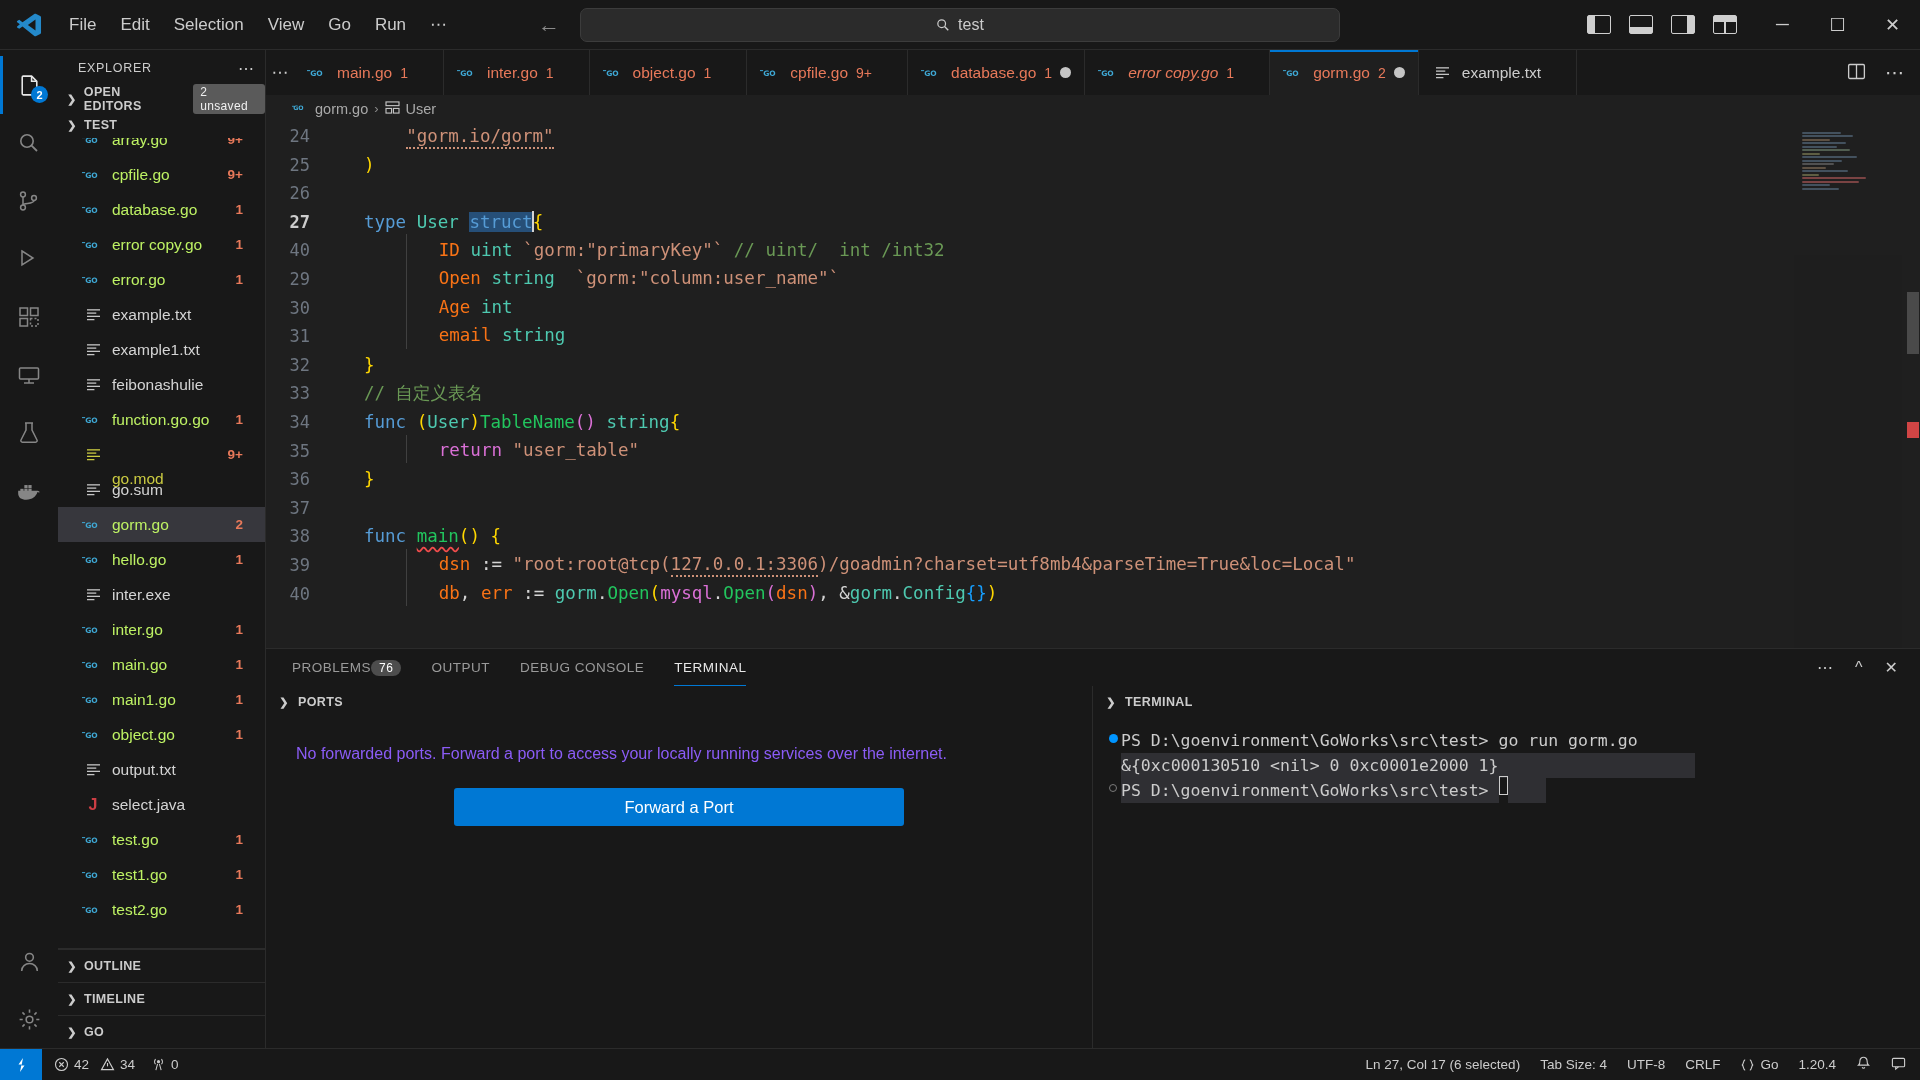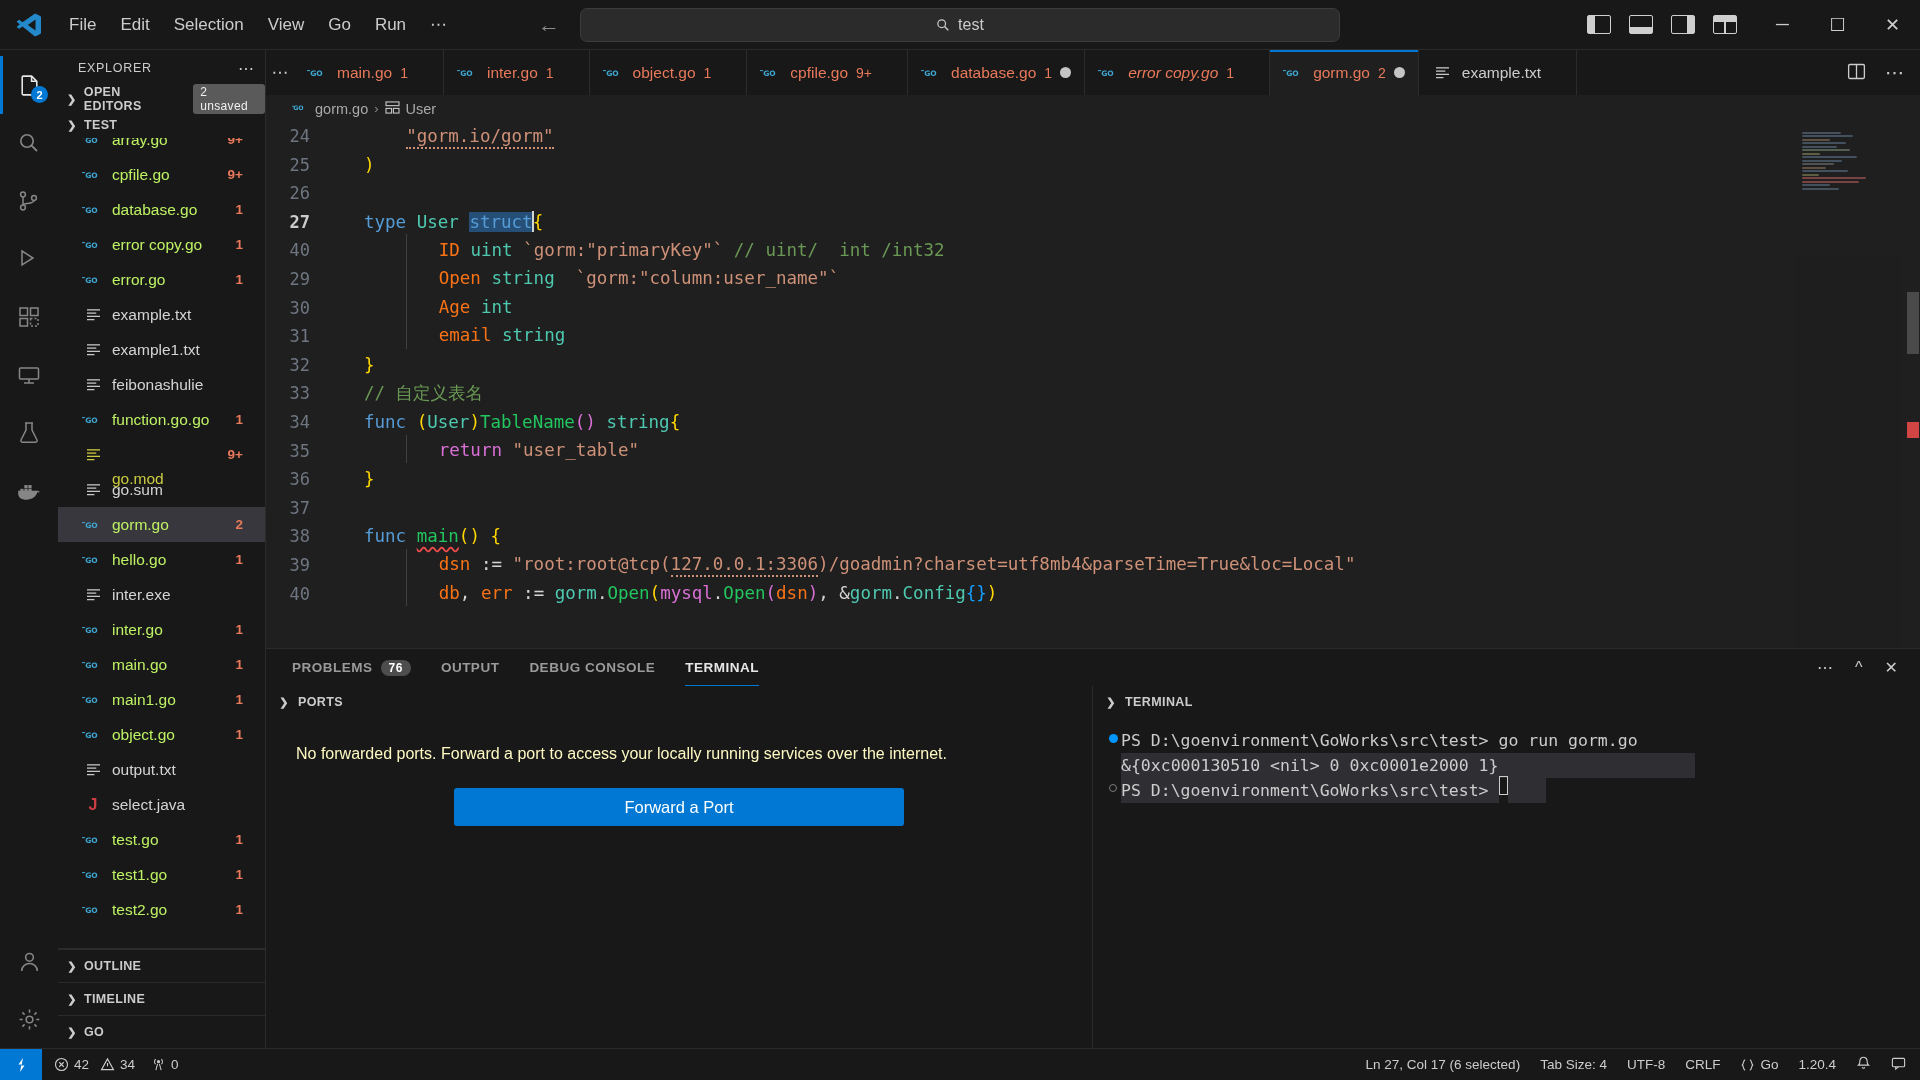--- a/index.html
+++ b/index.html
@@ -155,34 +155,34 @@
     position:absolute; right:18px; top:0; width:108px; height:100%;
     background:#1f1f1f; opacity:.85; pointer-events:none;
   }
   .mm-line { height:2px; margin:1.5px 0; border-radius:1px; }
   .scrollv { position:absolute; right:0; top:0; width:16px; height:100%; }
   .scroll-thumb { position:absolute; right:1px; width:12px; background:#4a4a4a; border-radius:0; }
 
   
   .panel { flex:0 0 400px; display:flex; flex-direction:column; background:#181818; border-top:1px solid #2b2b2b; min-height:0;}
   .panel-tabs { height:37px; display:flex; align-items:center; padding-left:26px; gap:30px; flex:0 0 37px;}
-  .ptab { font-size:13.5px; letter-spacing:.5px; color:#9a9a9a; position:relative; height:37px; display:flex; align-items:center; gap:8px;font-weight:bold;}
+  .ptab { font-size:13.5px; letter-spacing:.5px; color:#9a9a9a; position:relative; height:37px; display:flex; align-items:center; gap:0;}
   .ptab.active { color:#e7e7e7; }
   .ptab.active::after { content:""; position:absolute; left:0; right:0; bottom:0; height:1.5px; background:#0078d4; }
   .pbadge { background:#4d4d4d; color:#fff; border-radius:10px; font-size:12px; padding:1px 8px; }
   .panel-actions { margin-left:auto; display:flex; align-items:center; gap:22px; padding-right:22px; color:#cccccc; font-size:16px;}
   .panel-body { flex:1; display:flex; min-height:0; }
   .ports-pane { flex:0 0 50%; display:flex; flex-direction:column; border-right:1px solid #2b2b2b; background:#181818;}
   .term-pane { flex:1; display:flex; flex-direction:column; background:#181818; min-width:0;}
   .pane-head {
     height:32px; display:flex; align-items:center; gap:6px; padding-left:10px;
     font-size:12.5px; font-weight:700; letter-spacing:.4px; color:#cccccc; flex:0 0 32px;
   }
   .ports-content { flex:1; display:flex; flex-direction:column; align-items:center; padding:24px 30px 0 30px; }
-  .ports-msg { font-size:16px; line-height:24px; color:#fef9c3; text-align:left; width:100%; }
+  .ports-msg { font-size:16px; line-height:24px; color:#8b5cf6; text-align:left; width:100%; }
   .forward-btn {
     margin-top:22px; width:450px; height:38px; background:#0078d4; color:#fff;
     border:none; border-radius:3px; font-size:16.5px; font-family:"Liberation Sans", sans-serif;
     display:flex; align-items:center; justify-content:center;
   }
   .term-content { flex:1; padding:10px 0 0 12px; font-family:"DejaVu Sans Mono", monospace; font-size:16.5px; line-height:25px; position:relative; color:#cccccc; min-width:0; overflow:hidden;}
   .tline { display:flex; align-items:flex-start; white-space:pre; }
   .tgutter { width:16px; flex:0 0 16px; display:flex; align-items:center; justify-content:center; padding-top:6px;}
   .tdot { width:9px; height:9px; border-radius:50%; }
   .tdot.blue { background:#0095ff; }

